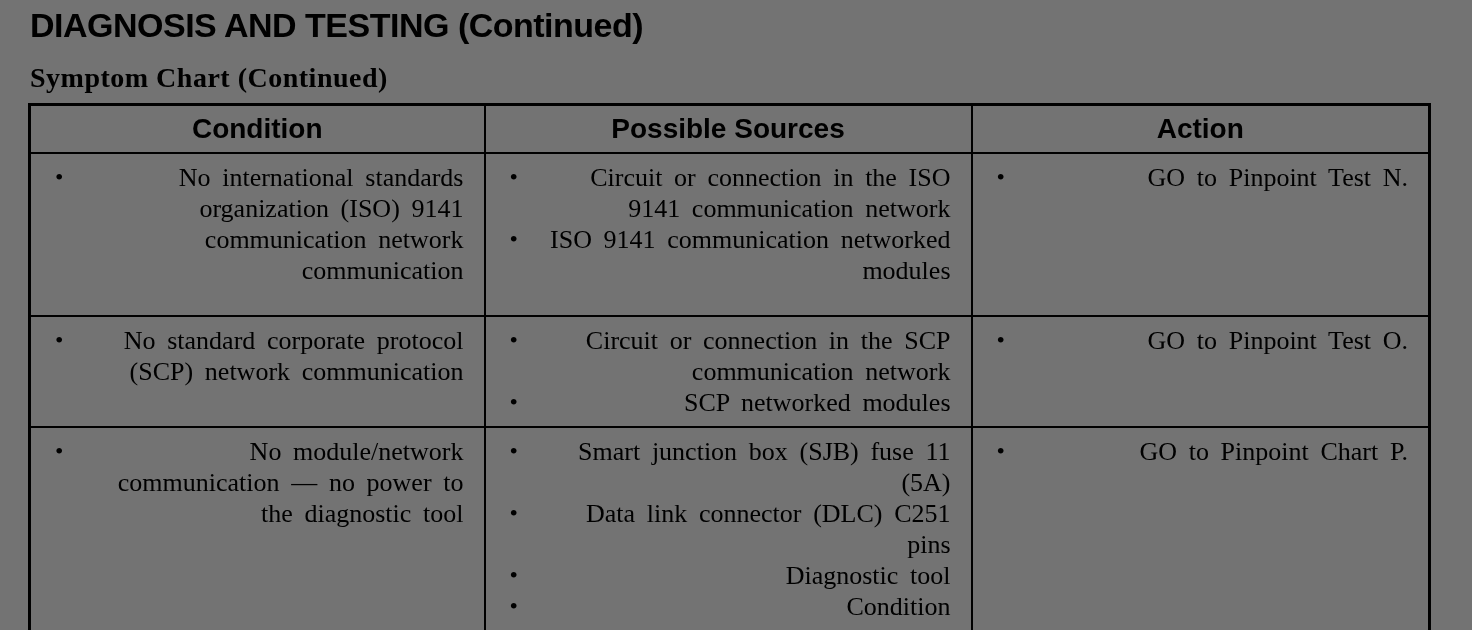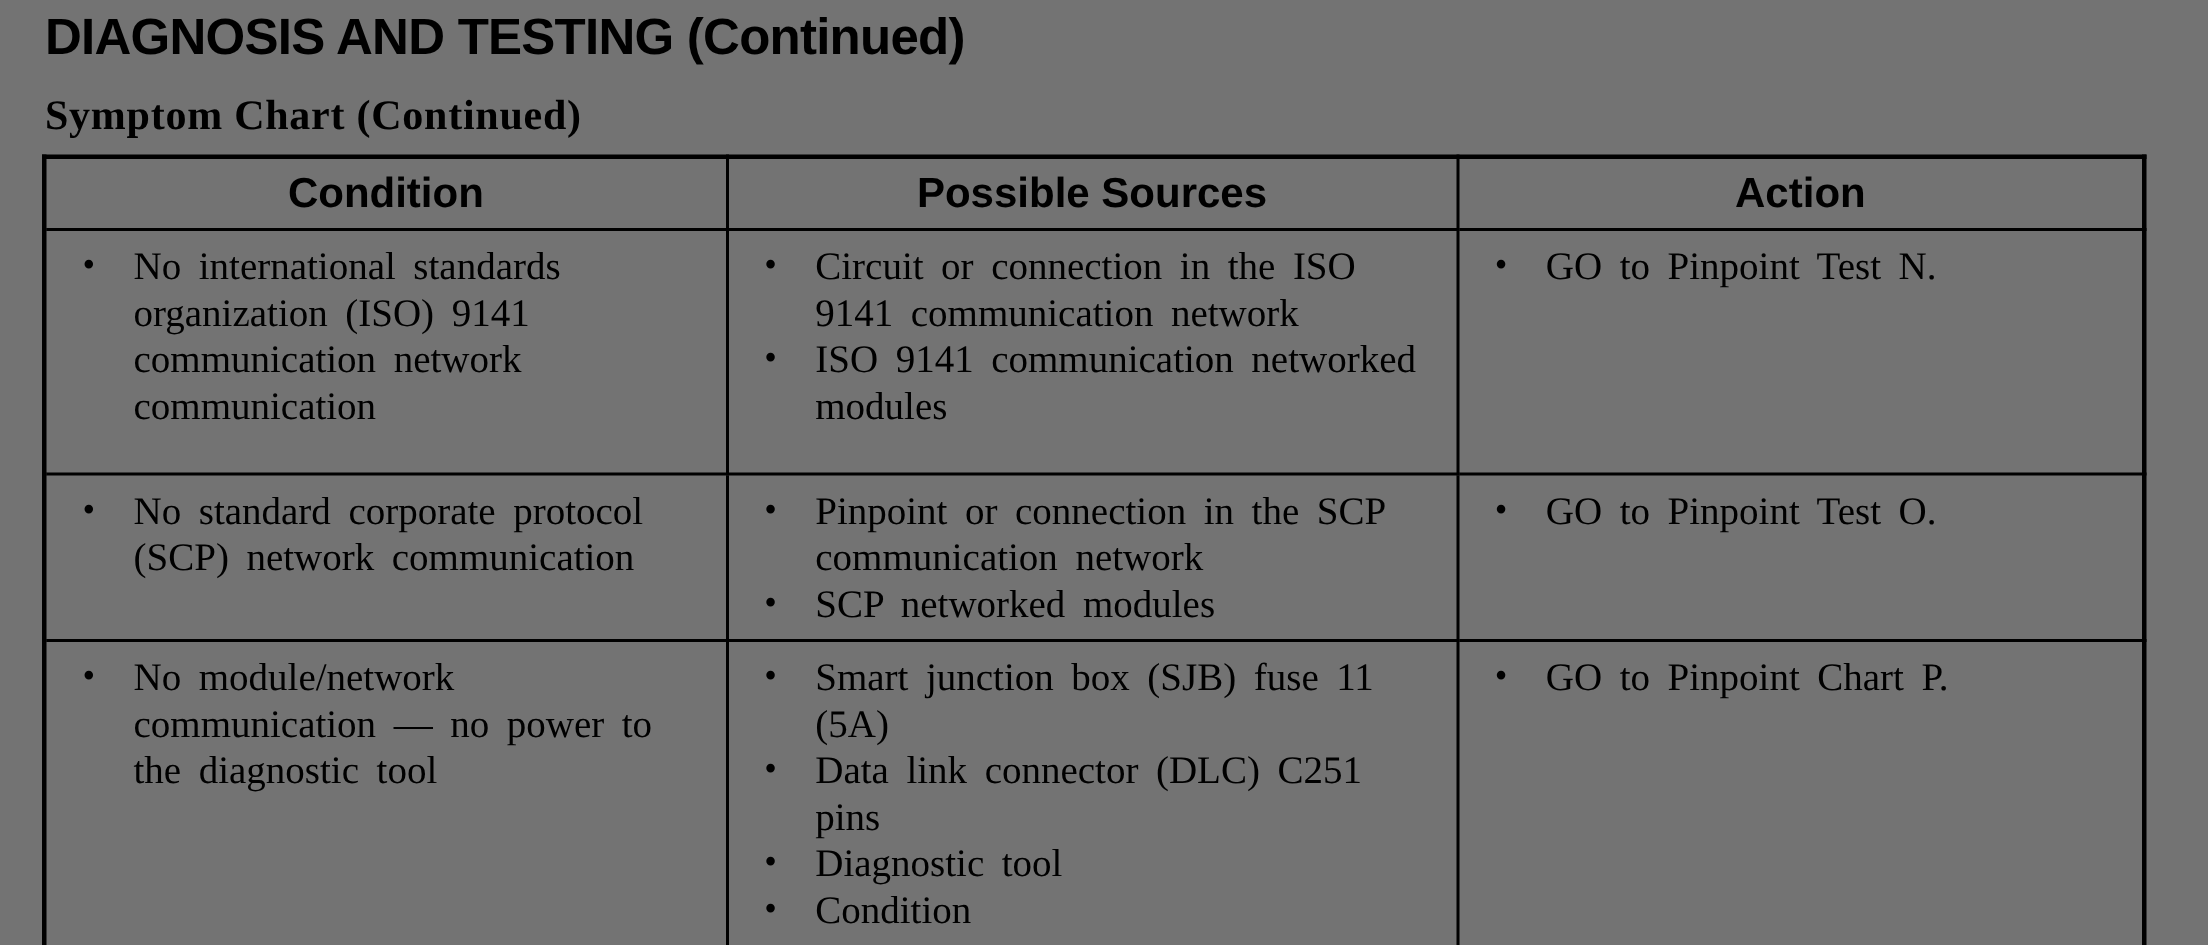--- a/index.html
+++ b/index.html
@@ -84,20 +84,21 @@
     align-items: flex-start;
   }
   .bullet {
     flex: 0 0 34px;
     font-size: 24px;
     line-height: 31px;
     text-align: left;
   }
   .li-text {
     flex: 1 1 auto;
+    text-align: right;
   }
 </style>
 </head>
 <body>
 
 <div class="page">
 
   <h1 class="doc-title">DIAGNOSIS AND TESTING (Continued)</h1>
 
   <h2 class="section-subtitle">Symptom Chart (Continued)</h2>
@@ -154,21 +155,21 @@
             <li>
               <span class="bullet">•</span>
               <span class="li-text">No standard corporate protocol (SCP) network communication</span>
             </li>
           </ul>
         </td>
         <td>
           <ul class="cell-list">
             <li>
               <span class="bullet">•</span>
-              <span class="li-text">Pinpoint or connection in the SCP communication network</span>
+              <span class="li-text">Circuit or connection in the SCP communication network</span>
             </li>
             <li>
               <span class="bullet">•</span>
               <span class="li-text">SCP networked modules</span>
             </li>
           </ul>
         </td>
         <td>
           <ul class="cell-list">
             <li>

